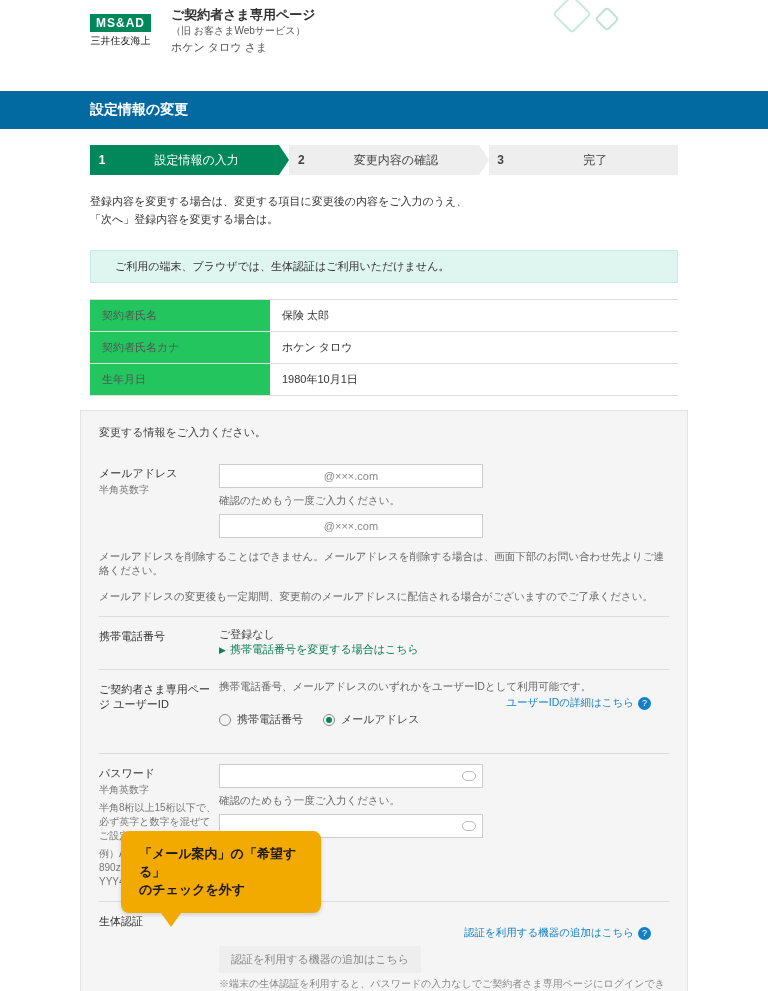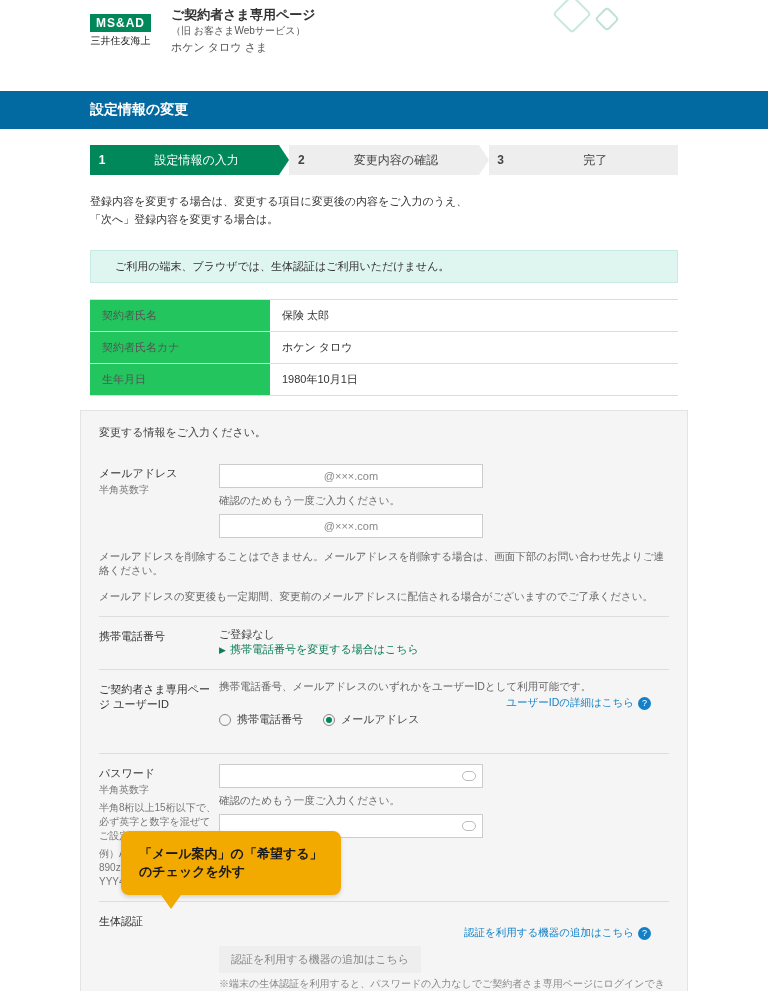--- a/index.html
+++ b/index.html
@@ -207,20 +207,20 @@
       <div class="fbody">
         <div class="helplink" style="top:24px;">
           <span>認証を利用する機器の追加はこちら</span><span class="q">?</span>
         </div>
         <div style="height:28px;"></div>
         <div class="biometric-add">認証を利用する機器の追加はこちら</div>
         <div class="biometric-note">※端末の生体認証を利用すると、パスワードの入力なしでご契約者さま専用ページにログインできます。</div>
       </div>
     </div>
 
-    <div class="callout pointer-dr" style="left:40px; top:420px; width:220px;">
+    <div class="callout pointer-dr" style="left:40px; top:420px; width:200px;">
       <div>「メール案内」の「希望する」</div>
       <div>のチェックを外す</div>
     </div>
 
   </div>
 
 </div>
 
 </body></html>

